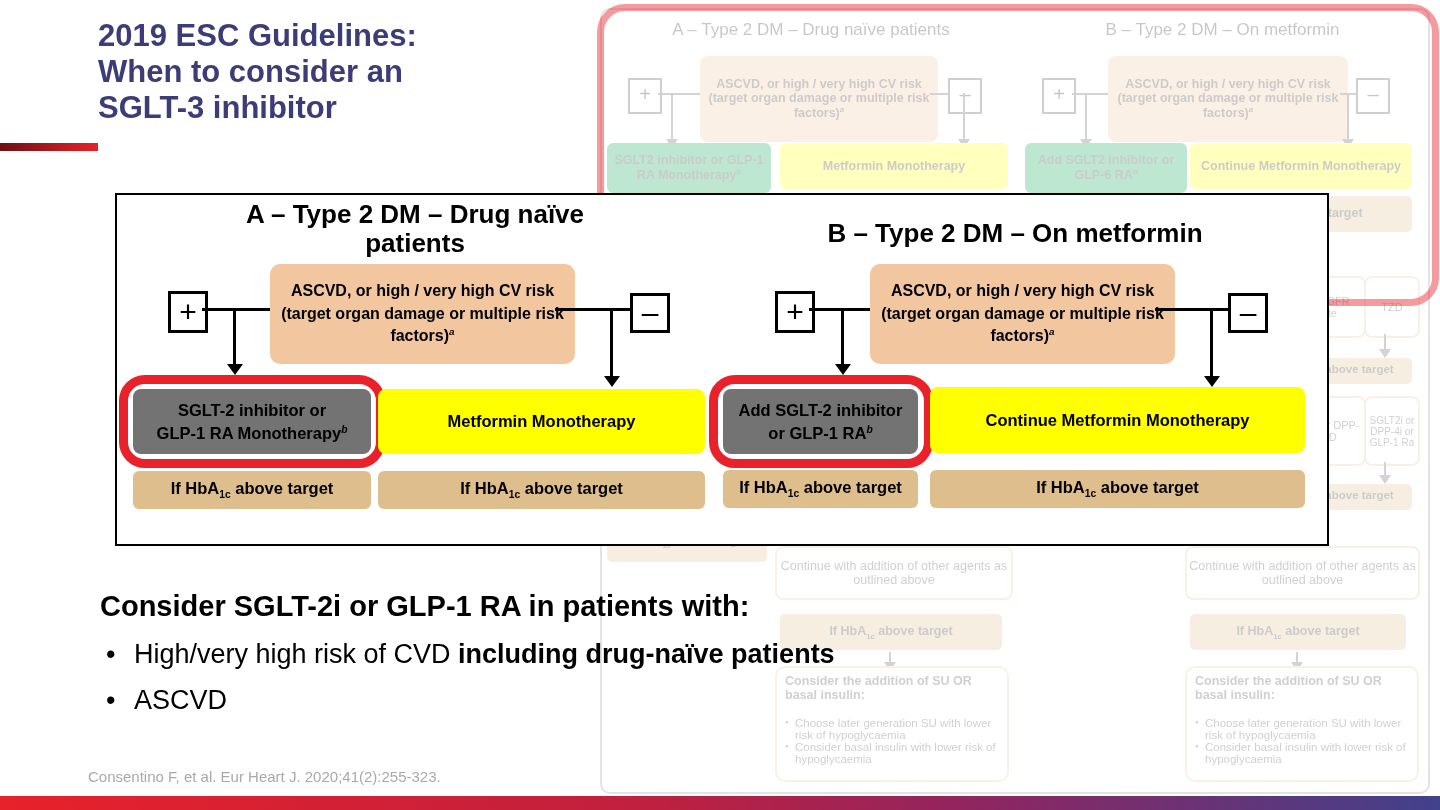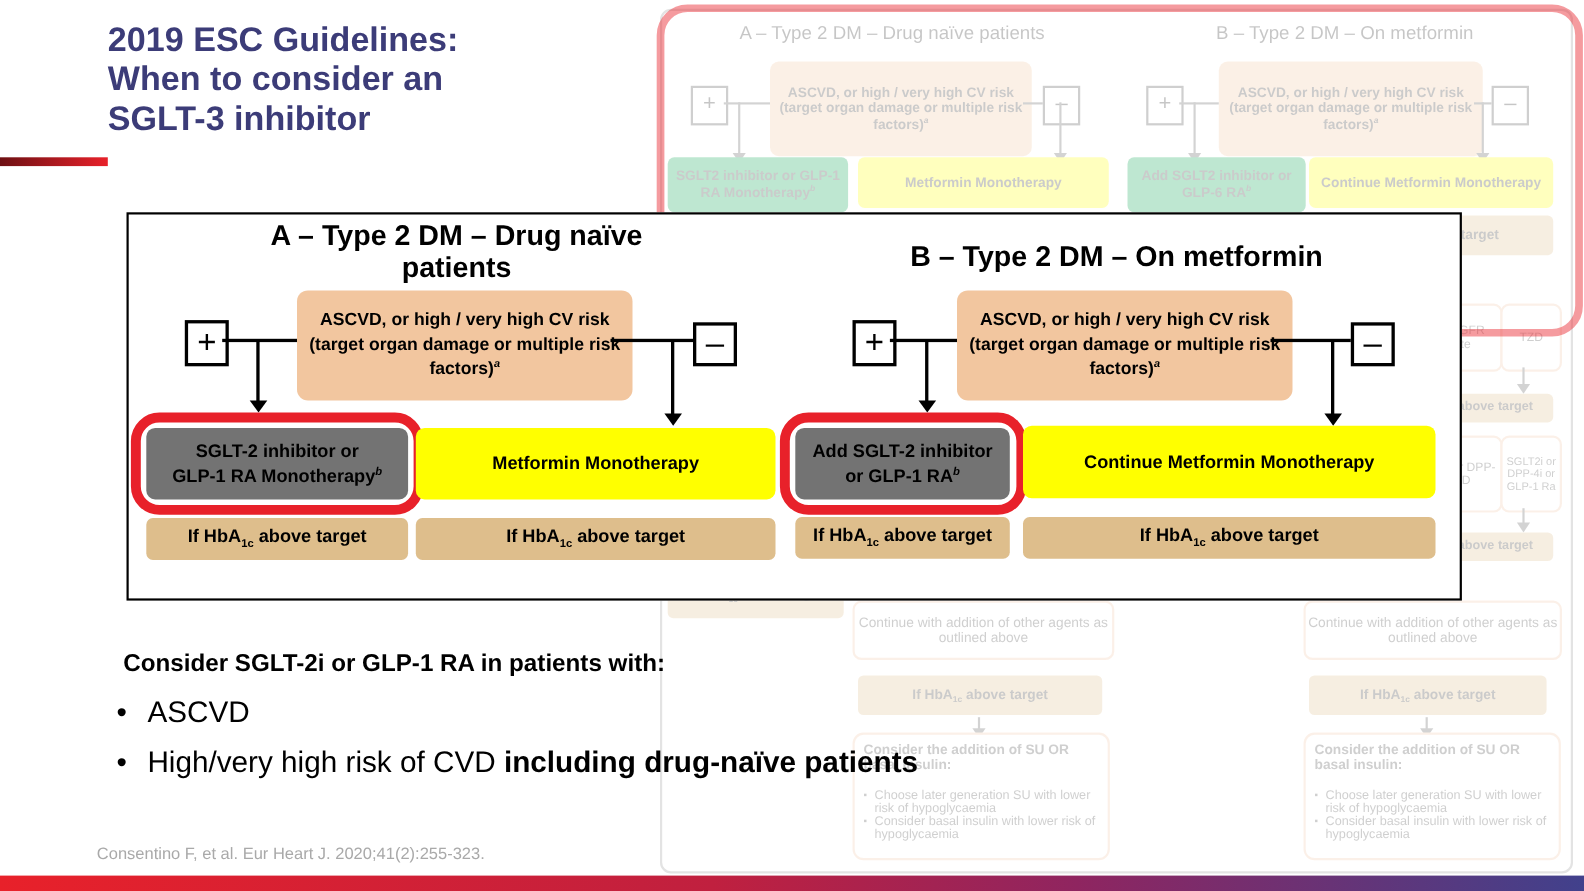--- a/index.html
+++ b/index.html
@@ -43,21 +43,21 @@
   .co-peach{background:#F2C69F;border-radius:10px;font-size:16px;font-weight:bold;line-height:1.4;padding:6px 10px;}
   .co-green{background:#737373;border-radius:8px;font-size:16.5px;font-weight:bold;line-height:1.35;}
   .co-yellow{background:#FFFF00;border-radius:8px;font-size:16.5px;font-weight:bold;}
   .co-tan{background:#DEBE8C;border-radius:6px;font-size:16.5px;font-weight:bold;}
   .co-line{background:#000;}
   .co-arr{width:0;height:0;border-left:8px solid transparent;border-right:8px solid transparent;border-top:11px solid #000;}
   .red-ring{border:9px solid #E8212A;border-radius:26px;background:transparent;}
 
   
   .stmt{left:100px;top:590px;width:920px;z-index:5;}
-  .stmt h2{margin:0 0 16px 12px;font-size:22px;font-weight:bold;color:#000;}
+  .stmt h2{margin:0 0 16px 0;font-size:29px;font-weight:bold;color:#000;}
   .stmt .li{position:relative;padding-left:34px;font-size:27px;margin-bottom:15px;}
   .stmt .li:before{content:"•";position:absolute;left:6px;top:0;}
   .stmt .b{font-weight:bold;}
 </style>
 </head>
 <body>
 
 <div class="page">
 
   <div class="abs bg-panel"></div>
@@ -211,22 +211,22 @@
 
   <div class="abs title">
     <div>2019 ESC Guidelines:</div>
     <div>When to consider an</div>
     <div>SGLT-3 inhibitor</div>
   </div>
   <div class="abs accent-bar"></div>
 
   <div class="abs stmt">
     <h2>Consider SGLT-2i or GLP-1 RA in patients with:</h2>
-    <div class="li">ASCVD</div>
     <div class="li">
       <span>High/very high risk of CVD </span><span class="b">including drug-naïve patients</span>
     </div>
+    <div class="li">ASCVD</div>
   </div>
 
   <div class="abs citation">Consentino F, et al. Eur Heart J. 2020;41(2):255-323.</div>
   <div class="abs bottom-bar"></div>
 
 </div>
 
 </body></html>

